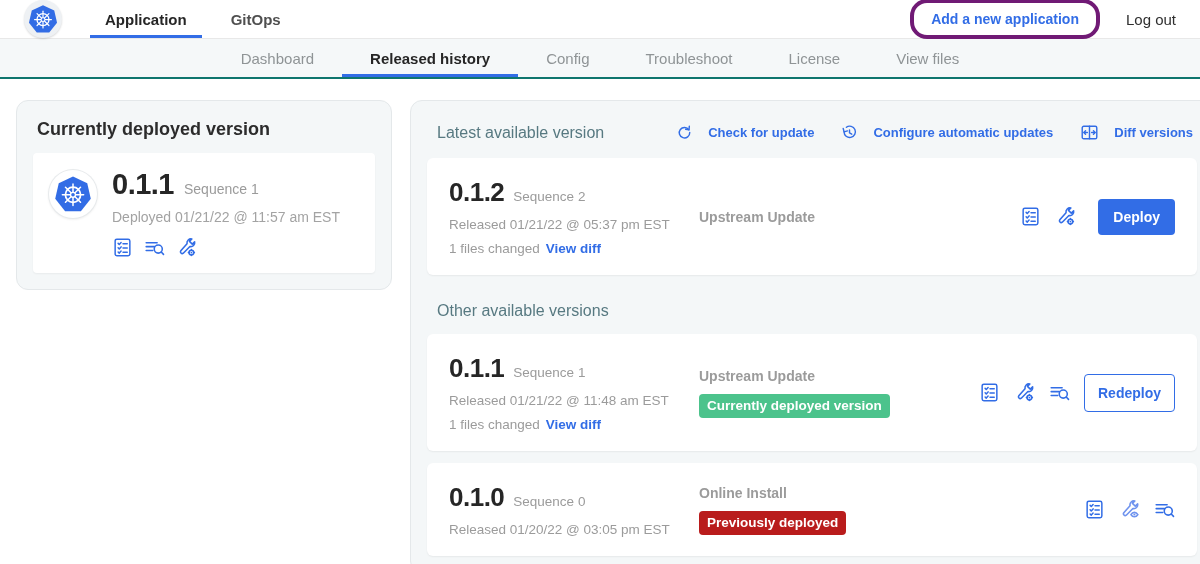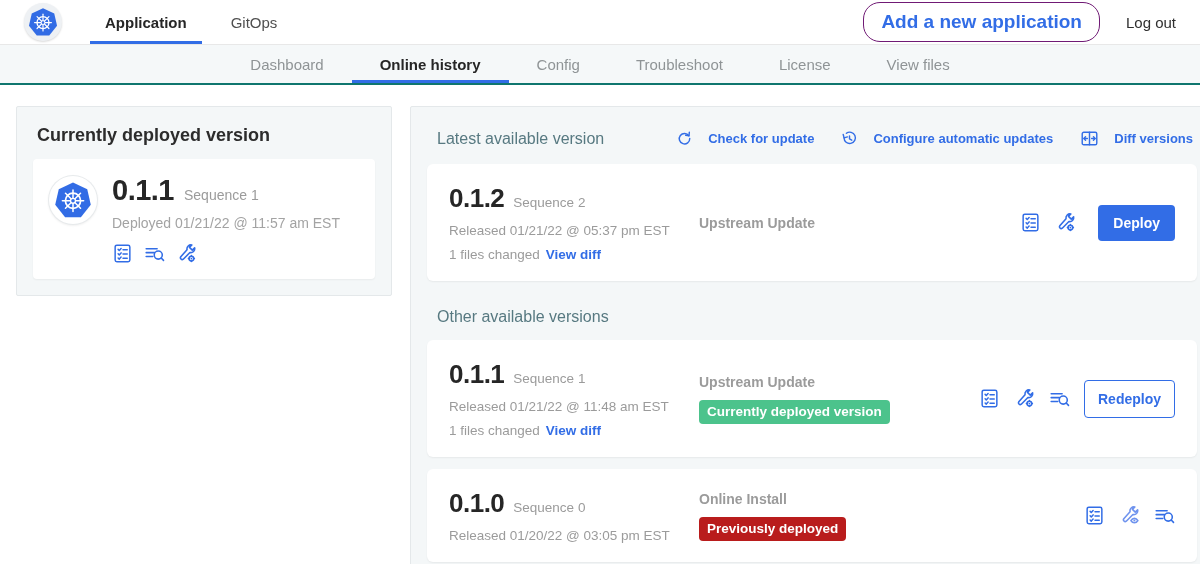--- a/index.html
+++ b/index.html
@@ -1,44 +1,44 @@
 <!DOCTYPE html>
 <html><head>
 <meta charset="utf-8">
 <style>
   * { box-sizing: border-box; margin: 0; padding: 0; }
   html,body { width:1200px; height:564px; background:#ffffff;
     font-family:"Liberation Sans", sans-serif; color:#323232; overflow:hidden; }
 
   
-  .header { height:45px; display:flex; align-items:stretch; border-bottom:1px solid #e8e8e8;
+  .header { height:39px; display:flex; align-items:stretch; border-bottom:1px solid #e8e8e8;
     padding:0 24px; background:#fff; }
   .logo-wrap { align-self:center; width:38px; height:38px; border-radius:50%;
     background:#eef1f4; box-shadow:0 1px 2px rgba(0,0,0,.15);
     display:flex; align-items:center; justify-content:center; margin-right:28px; }
   .nav-tab { display:flex; align-items:center; padding:0 15px; font-size:15px;
-    font-weight:400; color:#4f4f4f; cursor:pointer; border-bottom:3px solid transparent;
+    font-weight:700; color:#4f4f4f; cursor:pointer; border-bottom:3px solid transparent;
     padding-top:3px; margin-right:14px; }
   .nav-tab.active { color:#262626; font-weight:700; border-bottom-color:#326de6; }
   .header-right { margin-left:auto; display:flex; align-items:center; gap:26px; }
-  .pill-btn { border:1px solid #701a75; color:#326de6; background:#fff; border-radius:17px;
-    padding:8px 17px; font-size:19px; font-weight:700; cursor:pointer;
+  .pill-btn { border:4px solid #701a75; color:#326de6; background:#fff; border-radius:17px;
+    padding:8px 17px; font-size:14px; font-weight:700; cursor:pointer;
     font-family:"Liberation Sans",sans-serif;text-align:center; }
   .logout { font-size:15px; font-weight:500; color:#2f2f2f; cursor:pointer; }
 
   
   .subnav { height:40px; background:#f5f8f9; border-bottom:2px solid #0f766e;
     display:flex; justify-content:center; }
   .subnav-item { display:flex; align-items:center; padding:0 28px; font-size:15px;
     color:#8f9496; cursor:pointer; border-bottom:3px solid transparent; padding-top:3px; }
   .subnav-item.active { color:#262626; font-weight:700; border-bottom-color:#326de6; }
 
   
   .content { display:flex; align-items:flex-start; gap:18px; padding:21px 17px 0 16px; }
-  .panel { background:#f4f7f8; border:1px solid #e4e8ea; border-radius:2px; }
+  .panel { background:#f4f7f8; border:1px solid #e4e8ea; border-radius:12px; }
 
   
   .left-panel { width:376px; padding:16px; flex-shrink:0; }
   .left-title { font-size:18px; font-weight:700; color:#2c2c2c; margin:2px 0 13px 4px; }
   .deployed-card { background:#fff; border-radius:4px; padding:15px 16px;
     box-shadow:0 1px 2px rgba(0,0,0,.05); display:flex; }
   .k8s-circle { width:48px; height:48px; border-radius:50%; background:#fff; flex-shrink:0;
     box-shadow:0 0 0 1px #e7eaec, 0 1px 3px rgba(0,0,0,.12);
     display:flex; align-items:center; justify-content:center; margin-right:15px; margin-top:2px; }
   .ver-row { display:flex; align-items:baseline; }
@@ -182,21 +182,21 @@
       <span>GitOps</span>
     </div>
   <div class="header-right">
     <button class="pill-btn">Add a new application</button>
     <span class="logout">Log out</span>
   </div>
 </div>
 
 <div class="subnav">
   <div class="subnav-item">Dashboard</div>
-  <div class="subnav-item active">Online history</div>
+  <div class="subnav-item active">Released history</div>
   <div class="subnav-item">Config</div>
   <div class="subnav-item">Troubleshoot</div>
   <div class="subnav-item">License</div>
   <div class="subnav-item">View files</div>
 </div>
 
 <div class="content">
 
   <div class="panel left-panel">
     <div class="left-title">Currently deployed version</div>

